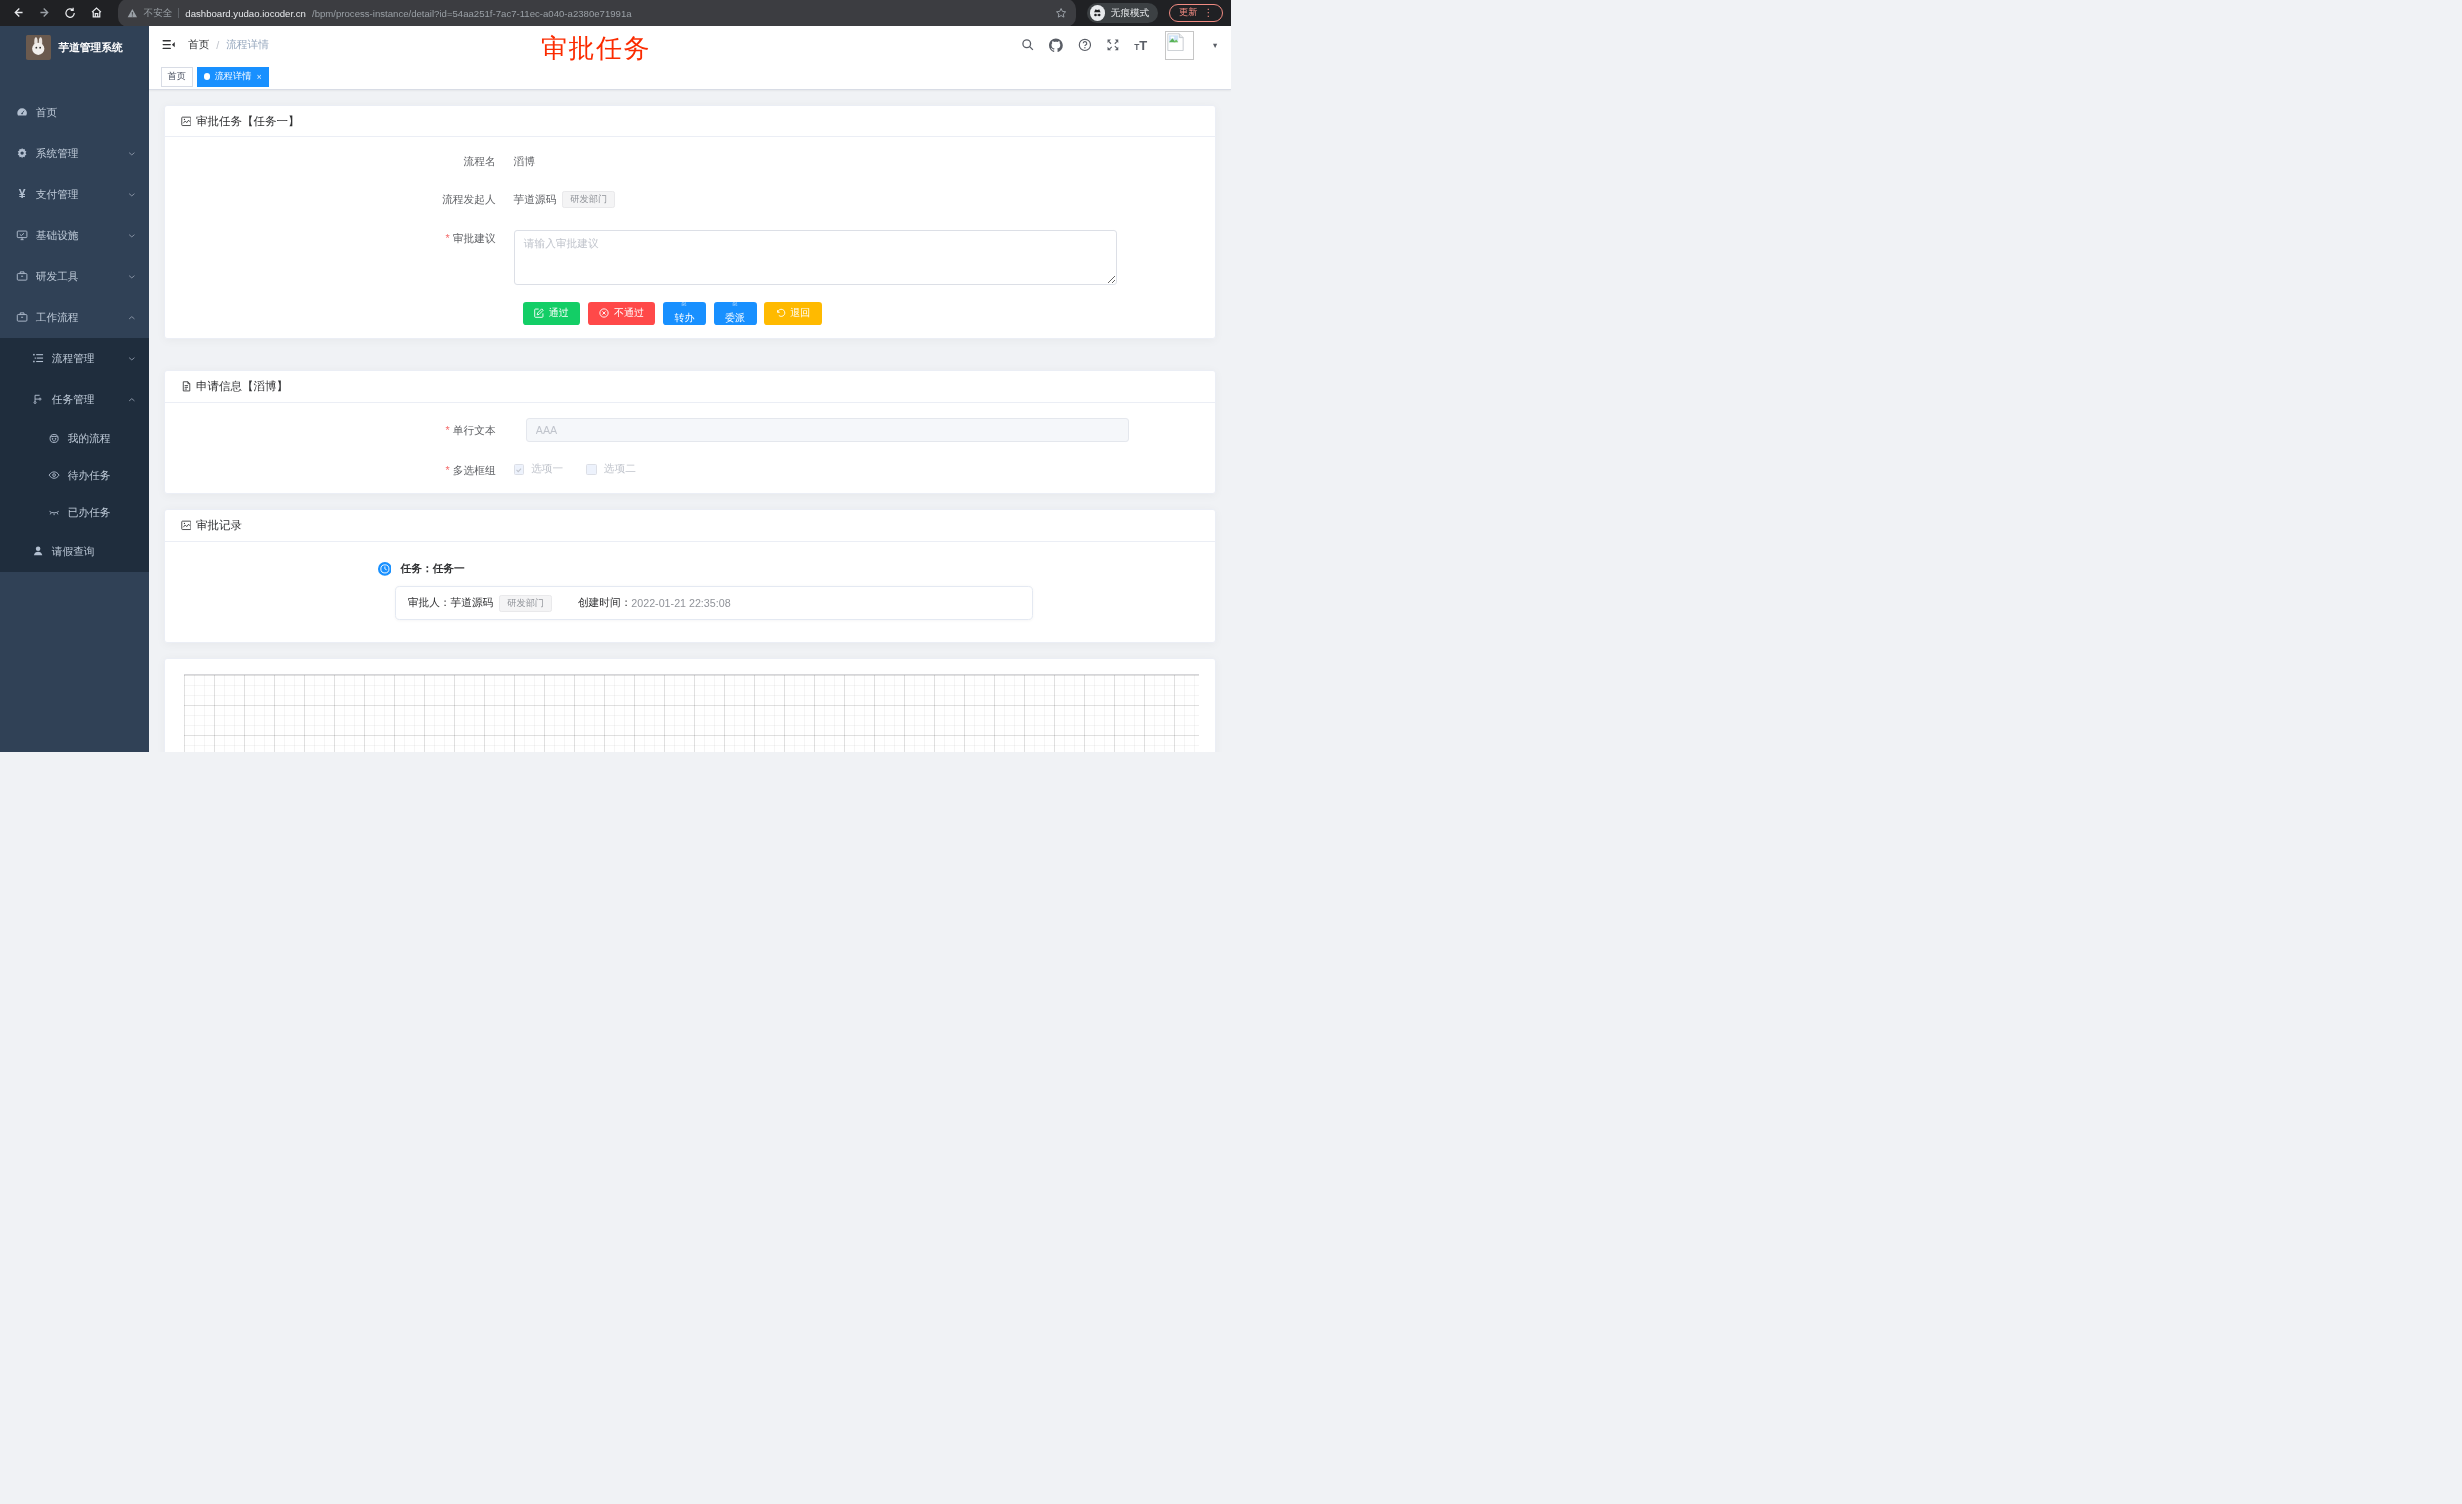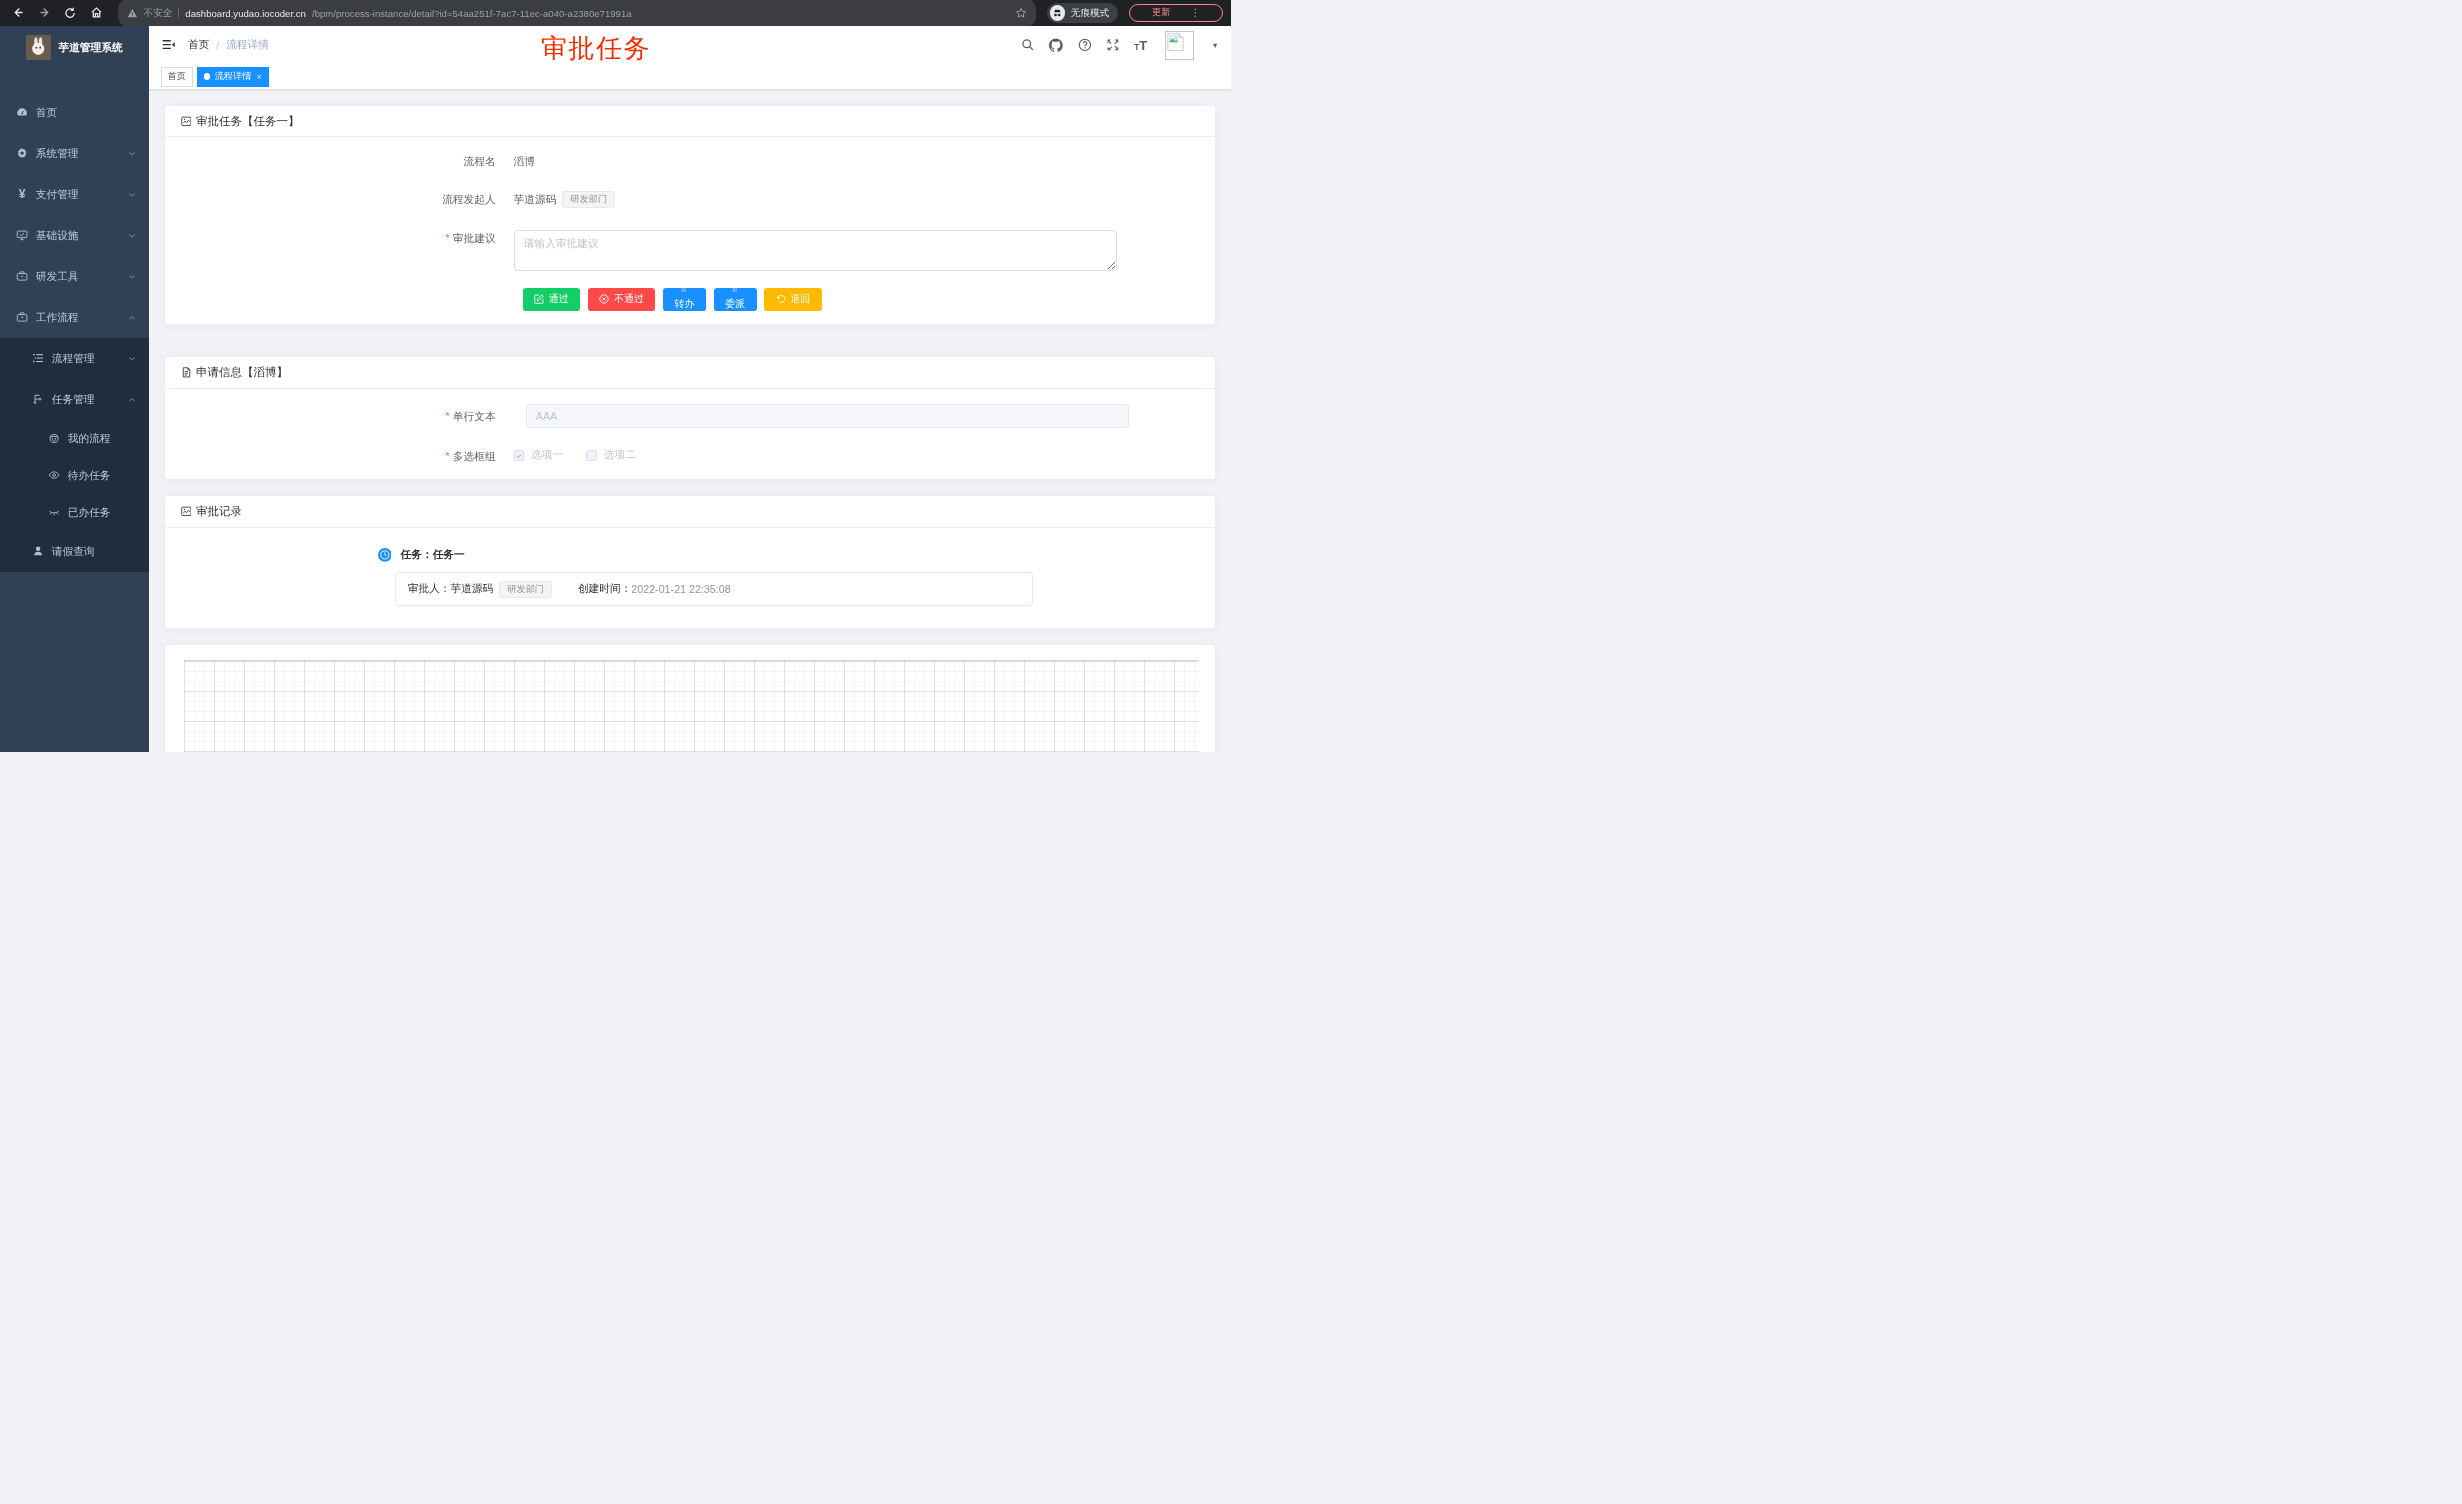--- a/index.html
+++ b/index.html
@@ -11,21 +11,21 @@
   .browser-bar { height:26px; background:#202124; display:flex; align-items:center; padding:0 7.6px; gap:4.6px; }
   .bi { width:21.4px; height:21.4px; display:flex; align-items:center; justify-content:center; border-radius:50%; flex:0 0 auto; }
   .url-pill { flex:1; height:28px; background:#3c3d41; border-radius:10px; display:flex; align-items:center; padding:0 9.2px; gap:6.1px; margin:0 6.1px; min-width:0; }
   .url-sec { color:#9aa0a6; font-size:9.6px; }
   .url-div { width:0.8px; height:10.7px; background:#5f6368; }
   .url-host { color:#e8eaed; font-size:9.6px; white-space:nowrap; }
   .url-path { color:#9aa0a6; font-size:9.6px; white-space:nowrap; overflow:hidden; text-overflow:ellipsis; flex:1; }
   .incog { height:20px; background:#3c4043; border-radius:10px; display:flex; align-items:center; gap:5.4px; padding:0 9.2px 0 3.1px; flex:0 0 auto; }
   .incog-circle { width:15.3px; height:15.3px; border-radius:50%; background:#e8eaed; display:flex; align-items:center; justify-content:center; }
   .incog-label { color:#e8eaed; font-size:9.6px; }
-  .update-btn { height:18.4px; border:0.8px solid #f28b82; border-radius:10px; color:#f28b82; font-size:9.2px; display:flex; align-items:center; gap:20px; padding:0 22px; margin-left:6.1px; flex:0 0 auto; }
+  .update-btn { height:18.4px; border:0.8px solid #f28b82; border-radius:10px; color:#f28b82; font-size:9.2px; display:flex; align-items:center; gap:6px; padding:0 9px; margin-left:6.1px; flex:0 0 auto; }
   .kebab { color:#f28b82; font-size:10px; letter-spacing:0; }
 
   
   .app { display:flex; height:726px; }
   .sidebar { width:149px; background:#304156; flex:0 0 auto; color:#bfcbd9; overflow:hidden; }
   .main { flex:1; display:flex; flex-direction:column; min-width:0; }
 
   
   .logo-row { height:43px; display:flex; align-items:center; justify-content:center; gap:7.6px; }
   .logo-img { width:24.5px; height:24.5px; border-radius:2.3px; background:#6b5a4e; position:relative; overflow:hidden; flex:0 0 auto; }
@@ -74,21 +74,21 @@
 
   .form-row { display:flex; align-items:flex-start; }
   .form-label { width:333px; flex:0 0 auto; text-align:right; padding-right:18px; font-size:10.7px; color:#606266; line-height:17px; }
   .star { color:#f56c6c; margin-right:3.1px; }
   .form-value { font-size:10.7px; color:#606266; line-height:17px; display:flex; align-items:center; }
   .mb28 { margin-bottom:21.4px; }
   .mb26 { margin-bottom:20px; }
   .mb22 { margin-bottom:17px; }
 
   .el-tag { height:17px; display:inline-flex; align-items:center; padding:0 6.9px; background:#f4f4f5; border:0.8px solid #e9e9eb; border-radius:2.3px; color:#909399; font-size:9.2px; margin-left:6.1px; }
-  .suggest-area { width:603px; height:41px; border:0.8px solid #dcdfe6; border-radius:3.1px; padding:6.1px 9.2px; font-size:10.7px; color:#606266; font-family:inherit; resize:both; }
+  .suggest-area { width:603px; height:55px; border:0.8px solid #dcdfe6; border-radius:3.1px; padding:6.1px 9.2px; font-size:10.7px; color:#606266; font-family:inherit; resize:both; }
   .suggest-area::placeholder { color:#c0c4cc; }
 
   .btn-row { padding-left:342px; display:flex; gap:7.6px; }
   .btn { height:23px; border:none; border-radius:3.1px; color:#fff; font-size:10px; display:inline-flex; align-items:center; gap:4.6px; padding:0 11.5px; cursor:pointer; font-family:inherit; }
   .btn-pass { background:#13ce66; }
   .btn-fail { background:#ff4949; }
   .btn-blue { background:#1890ff;flex-direction:column; }
   .btn-back { background:#ffba00; }
 
   .dis-input { width:603px; height:24.5px; background:#f5f7fa; border:0.8px solid #e4e7ed; border-radius:3.1px; color:#c0c4cc; font-size:10.7px; padding:0 9.2px; font-family:inherit;margin-left:12px; }

